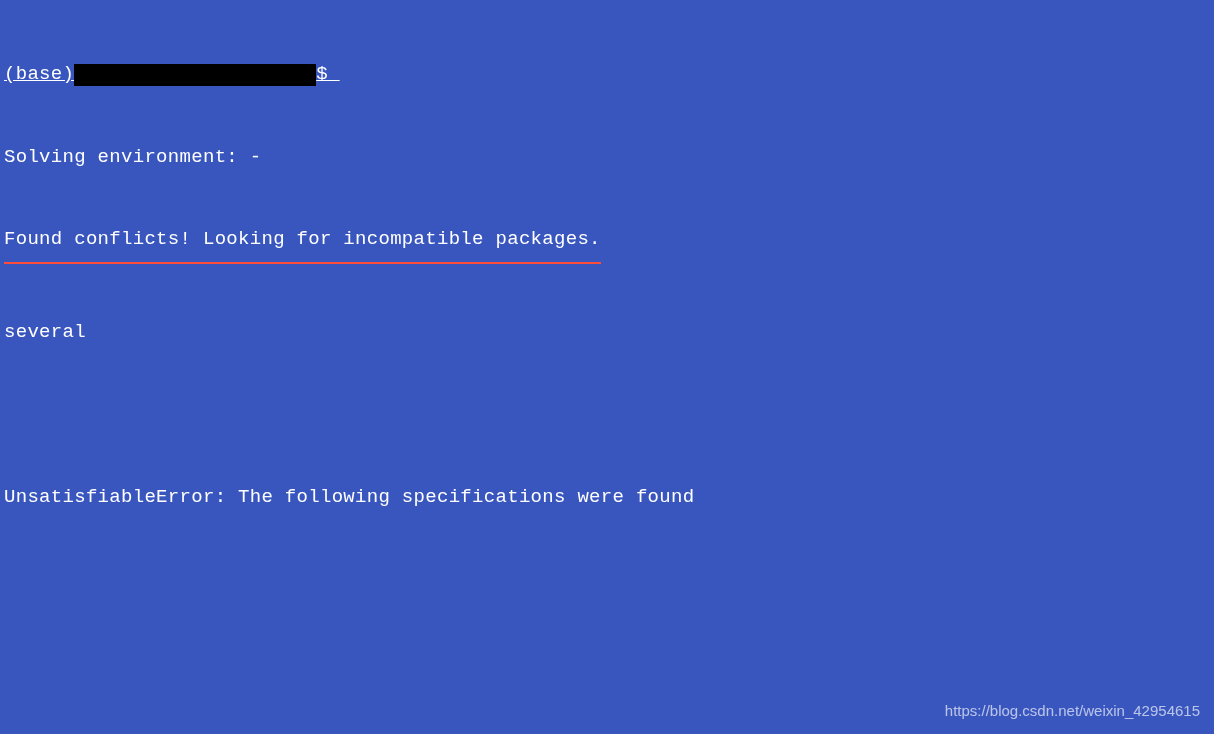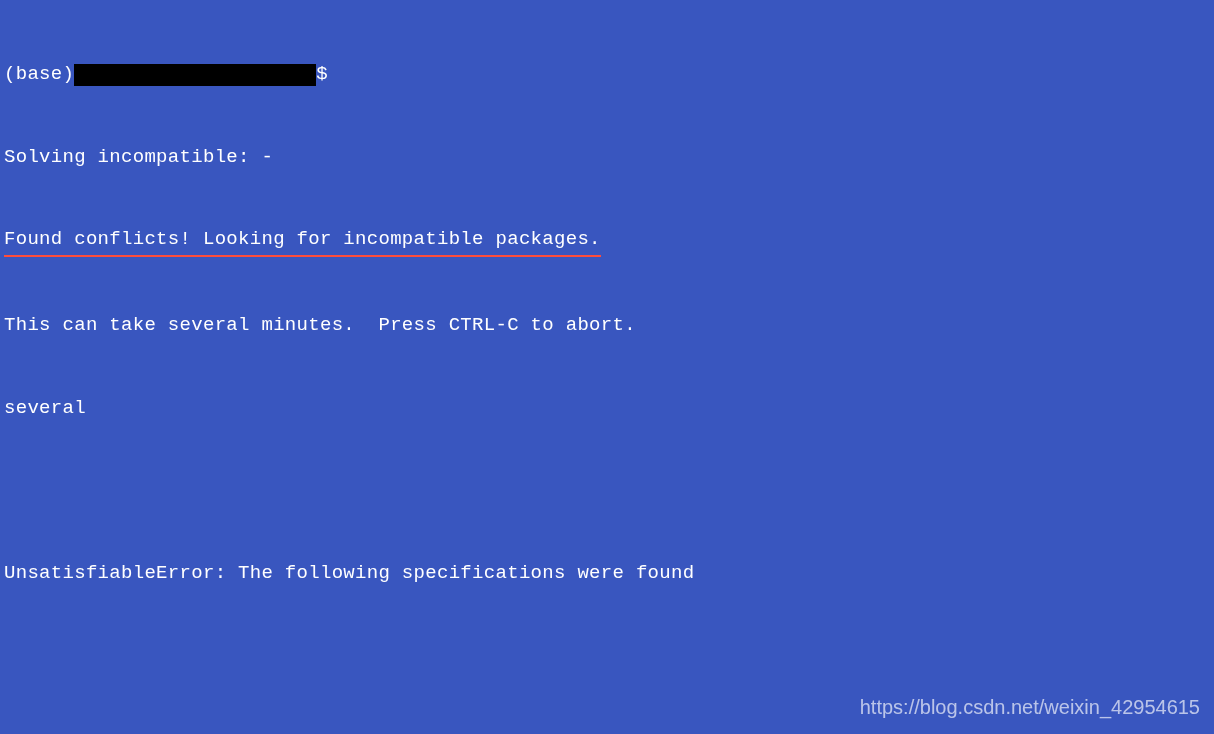--- a/index.html
+++ b/index.html
@@ -28,51 +28,51 @@
       background-color: #000000;
       display: inline-block;
       vertical-align: middle;
     }
     .redacted-1 {
       width: 242px;
       height: 22px;
     }
     .underline-highlight {
       border-bottom: 2px solid #ff4d3a;
-      padding-bottom: 1px;
+      padding-bottom: 8px;
       display: inline-block;
     }
     .watermark {
       position: absolute;
       bottom: 12px;
       right: 14px;
-      font-size: 20px;
+      font-size: 15px;
       color: rgba(255, 255, 255, 0.65);
       font-family: Arial, sans-serif;
       letter-spacing: 0;
     }
     .line {
       min-height: 27.5px;
     }
     .prompt-line {
       display: flex;
       align-items: center;
       flex-wrap: wrap;
+      text-decoration: underline;
     }
   </style>
 </head>
 <body>
 
 <div class="terminal">
   <div class="line prompt-line">
     <span>(base)</span><span class="redacted redacted-1"></span><span>$ </span>
   </div>
-  <div class="line">Solving incompatible: -</div>
+  <div class="line">Solving environment: -</div>
   <div class="line"><span class="underline-highlight">Found conflicts! Looking for incompatible packages.</span></div>
-  <div class="line">This can take several minutes.  Press CTRL-C to abort.</div>
   <div class="line">several</div>
   <div class="line">&nbsp;</div>
   <div class="line">UnsatisfiableError: The following specifications were found</div>
   
   
   
   
   
   
   

